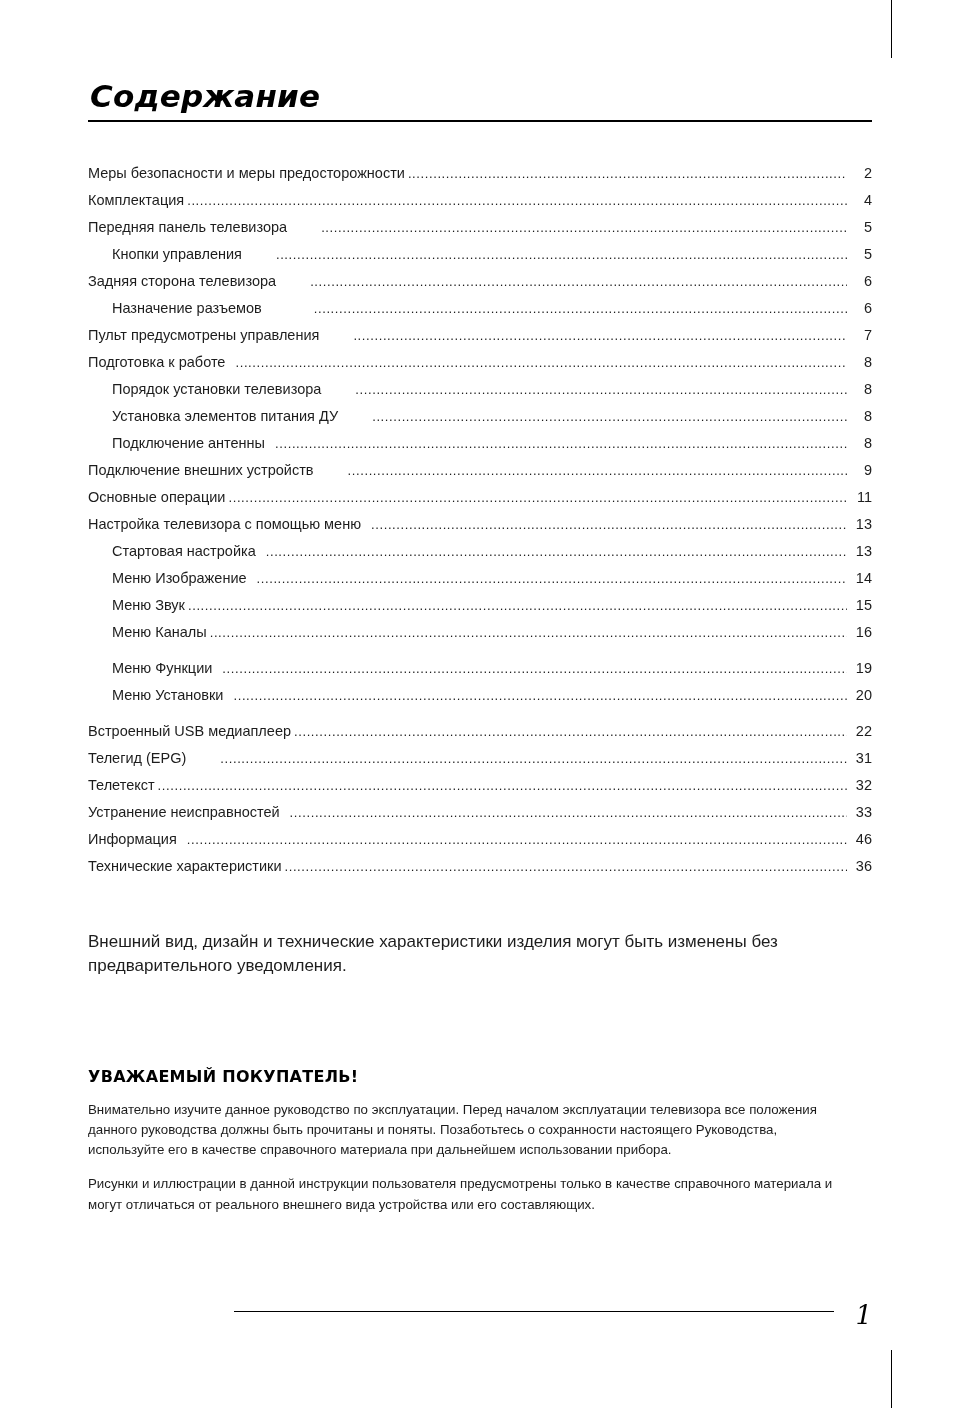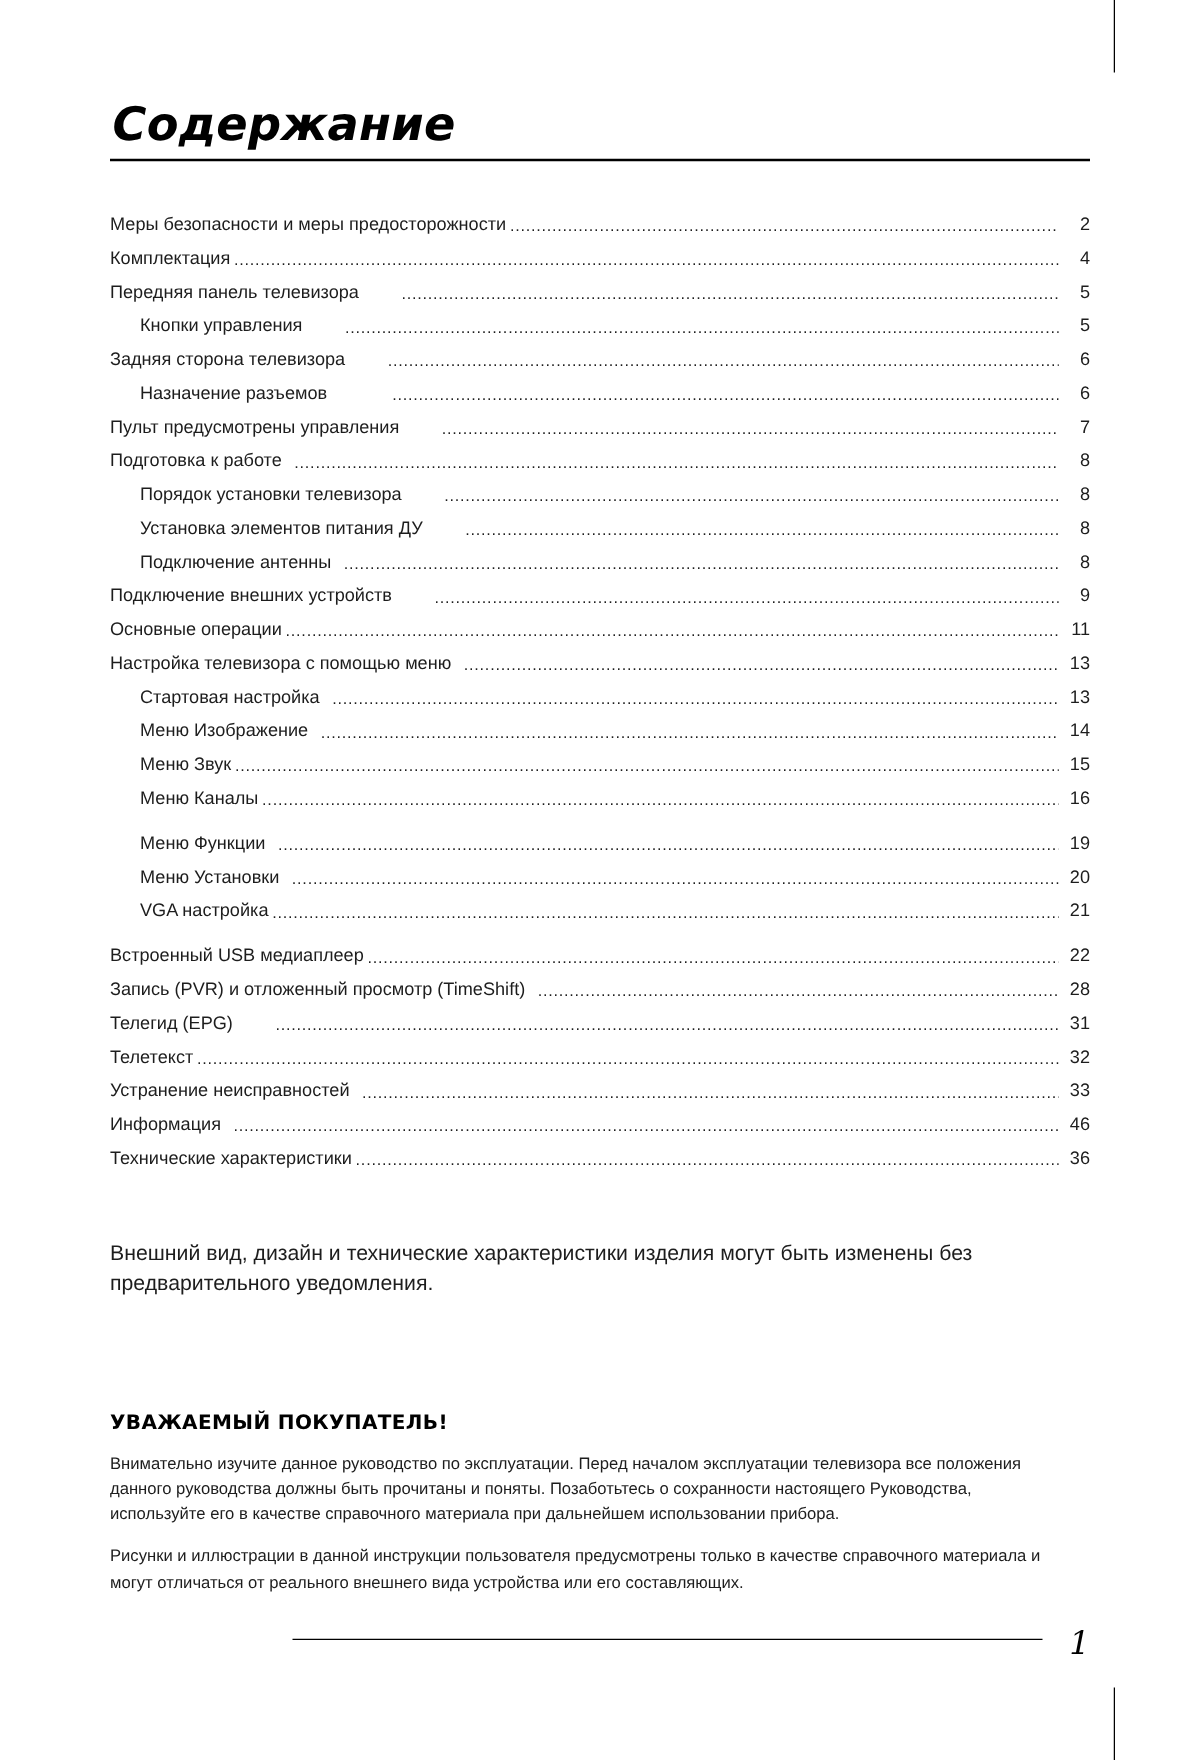--- a/index.html
+++ b/index.html
@@ -35,21 +35,21 @@
     position: absolute;
     left: 88px;
     top: 78px;
     width: 784px;
   }
 
   h1.doc-title {
     font-family: "DejaVu Sans", sans-serif;
     font-style: italic;
     font-weight: bold;
-    font-size: 37px;
+    font-size: 31px;
     letter-spacing: 0.2px;
     margin: 0 0 6px 2px;
     color: #000;
   }
   .title-rule {
     border-bottom: 2px solid #000;
     width: 784px;
     margin-bottom: 44px;
   }
 
@@ -266,35 +266,25 @@
         <div class="toc-row lvl2 gap-s">
           <span class="toc-label">Меню Функции</span>
           <span class="toc-dots"></span>
           <span class="toc-page">19</span>
         </div>
         <div class="toc-row lvl2 gap-s">
           <span class="toc-label">Меню  Установки</span>
           <span class="toc-dots"></span>
           <span class="toc-page">20</span>
         </div>
-        <div class="toc-row lvl2 ">
-          <span class="toc-label">VGA настройка</span>
-          <span class="toc-dots"></span>
-          <span class="toc-page">21</span>
-        </div>
         <div class="spacer-sm"></div>
         <div class="toc-row lvl1 ">
           <span class="toc-label">Встроенный USB медиаплеер</span>
           <span class="toc-dots"></span>
           <span class="toc-page">22</span>
-        </div>
-        <div class="toc-row lvl1 gap-s">
-          <span class="toc-label">Запись (PVR) и отложенный просмотр (TimeShift)</span>
-          <span class="toc-dots"></span>
-          <span class="toc-page">28</span>
         </div>
         <div class="toc-row lvl1 gap-m">
           <span class="toc-label">Телегид (EPG)</span>
           <span class="toc-dots"></span>
           <span class="toc-page">31</span>
         </div>
         <div class="toc-row lvl1 ">
           <span class="toc-label">Телетекст</span>
           <span class="toc-dots"></span>
           <span class="toc-page">32</span>

